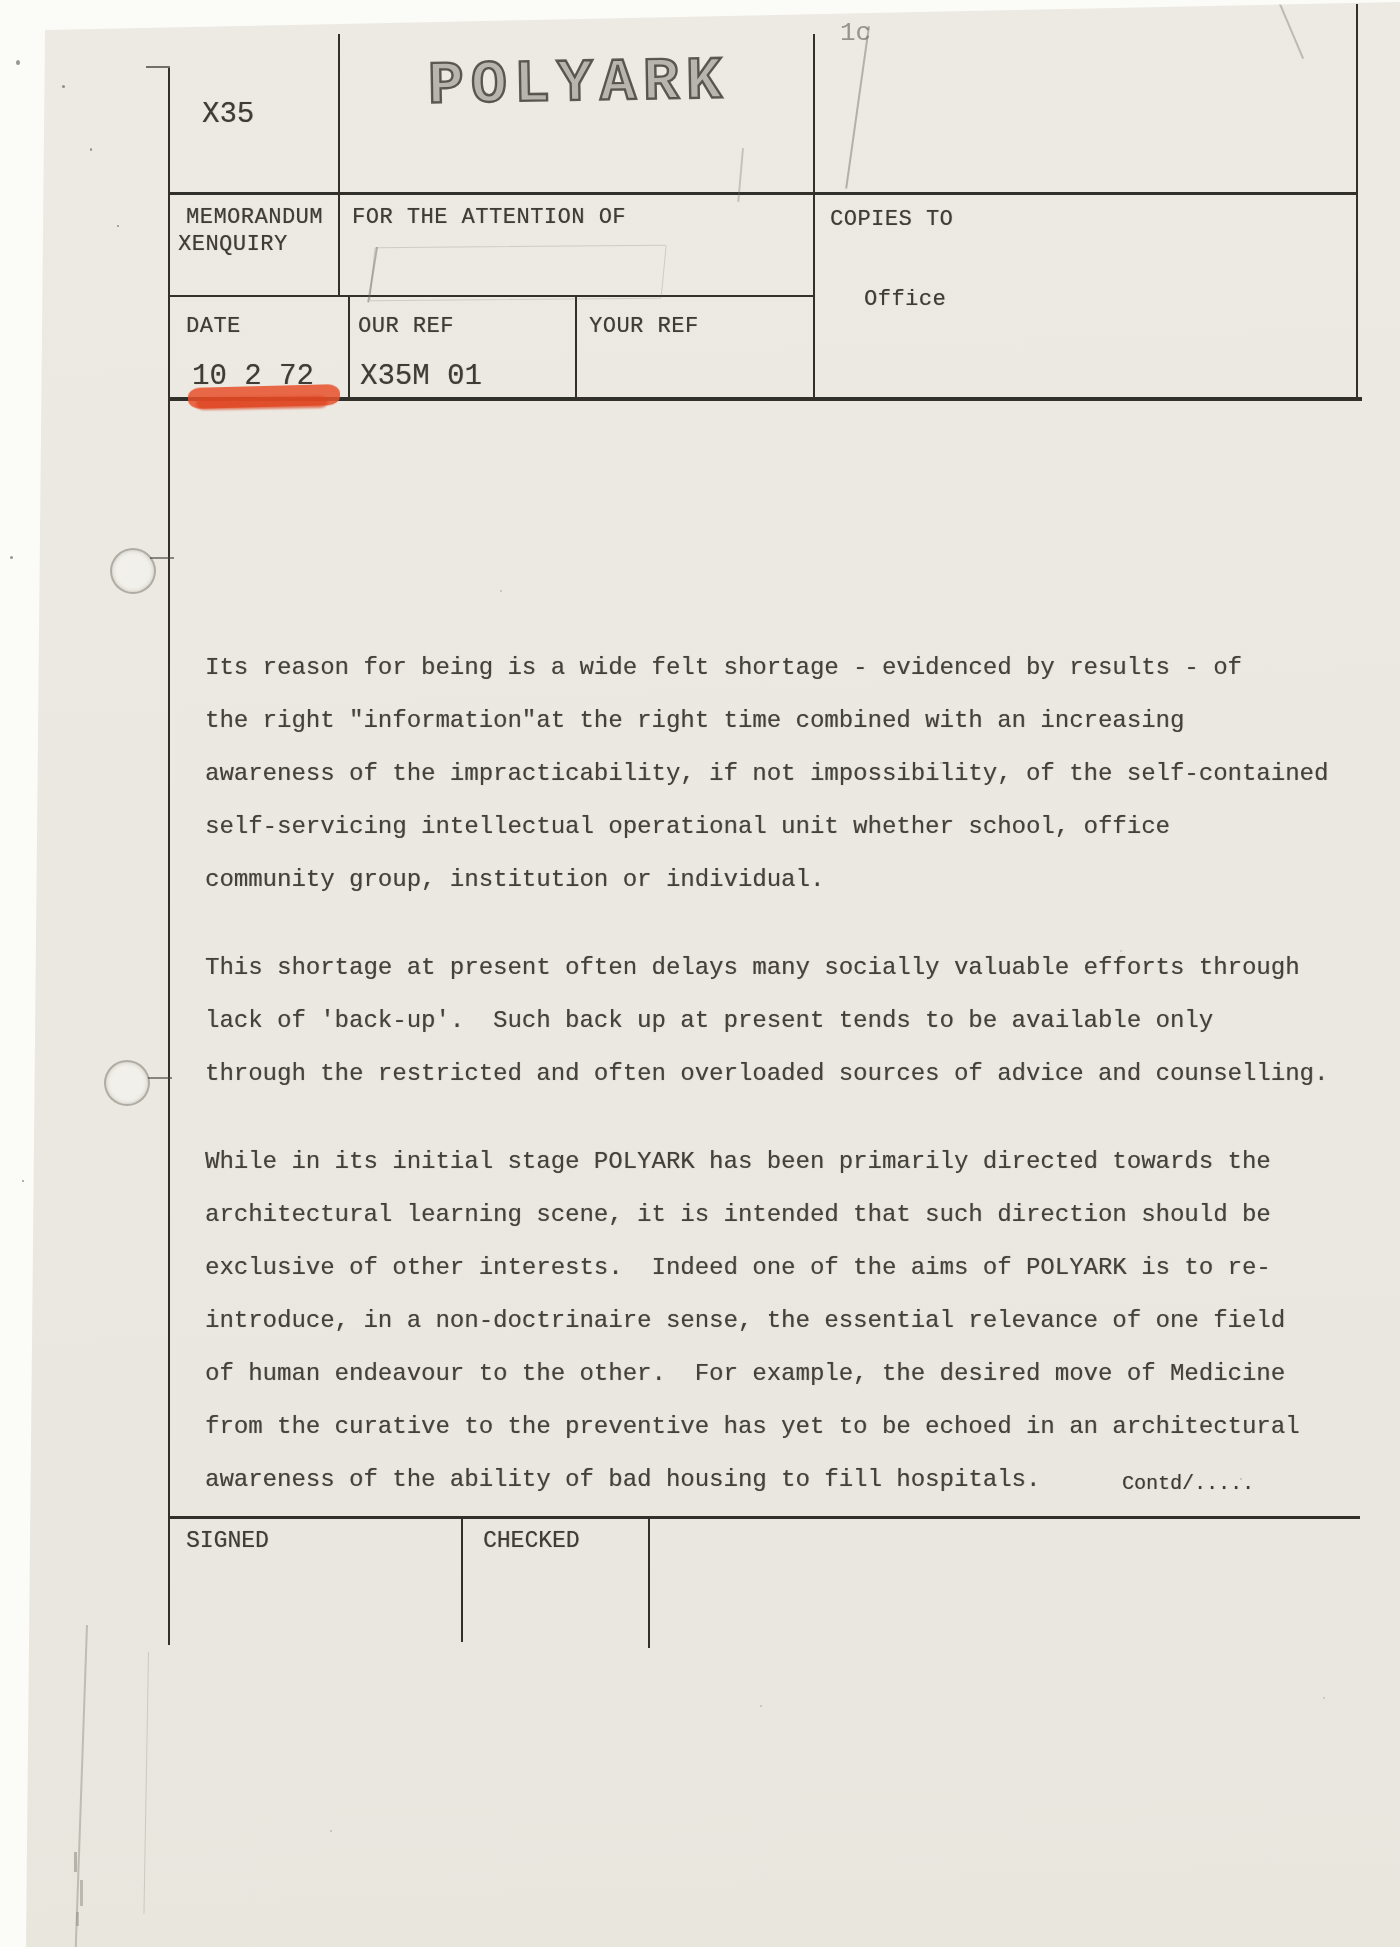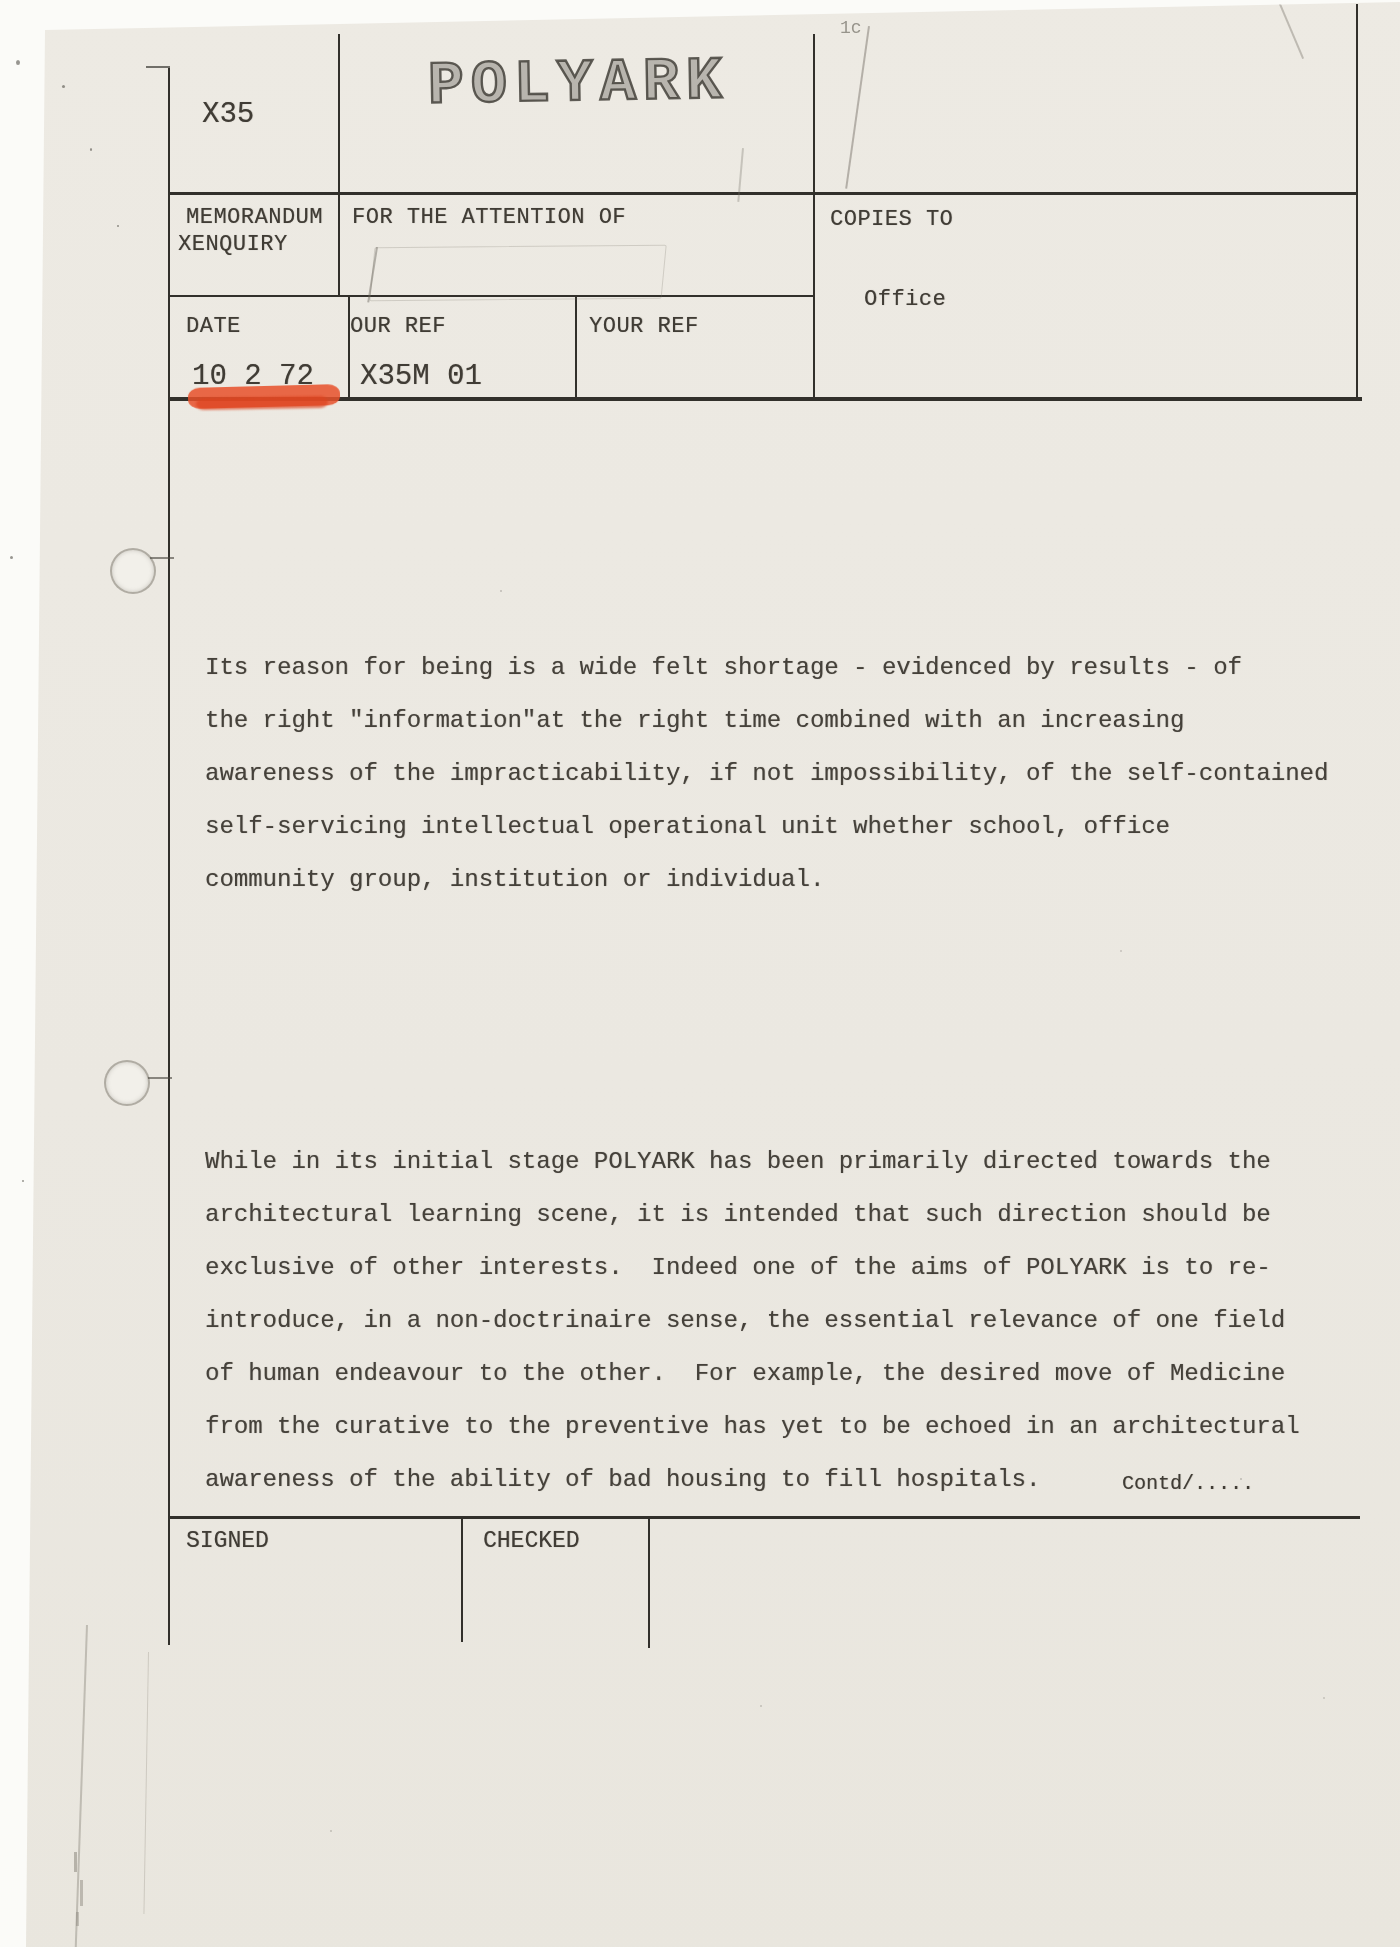--- a/index.html
+++ b/index.html
@@ -31,21 +31,21 @@
     text-shadow:0 0 1px rgba(55,52,46,0.3);
   }
   .hole{position:absolute;width:42px;height:42px;border-radius:50%;
         background:#f2f0ea;border:2px solid rgba(140,135,125,0.65);
         box-shadow:inset 0 0 4px rgba(120,115,105,0.35);}
   .mark{position:absolute;background:rgba(110,105,95,0.45);transform-origin:top left;}
   .speck{position:absolute;border-radius:50%;background:rgba(70,65,58,0.55);}
   .hl{position:absolute;border-radius:12px/9px;}
   .ghostbox{position:absolute;border:1.5px solid rgba(125,120,110,0.26);
             transform:skewX(-6deg) rotate(-0.5deg);border-radius:2px;}
-  .pagemark{position:absolute;left:840px;top:18px;font-size:18px;color:rgba(80,76,68,0.55);}
+  .pagemark{position:absolute;left:840px;top:18px;font-size:26px;color:rgba(80,76,68,0.55);}
 </style>
 </head>
 <body>
 
 <div class="speck" style="left:16px;top:60px;width:4px;height:5px;"></div>
 <div class="speck" style="left:10px;top:556px;width:3px;height:3px;"></div>
 <div class="speck" style="left:22px;top:1180px;width:2px;height:2px;"></div>
 
 <div class="paper">
 
@@ -64,34 +64,37 @@
   <span class="txt val" style="left:202px;top:100px;">X35</span>
   <div class="stamp">POLYARK</div>
 
   <span class="txt hdr" style="left:186px;top:207px;">MEMORANDUM</span>
   <span class="txt hdr" style="left:178px;top:234px;">XENQUIRY</span>
   <span class="txt hdr" style="left:352px;top:207px;">FOR THE ATTENTION OF</span>
   <span class="txt hdr" style="left:830px;top:209px;">COPIES TO</span>
   <span class="txt hdr" style="left:864px;top:289px;">Office</span>
 
   <span class="txt hdr" style="left:186px;top:316px;">DATE</span>
-  <span class="txt hdr" style="left:350px;top:316px;">OUR REF</span>
+  <span class="txt hdr" style="left:358px;top:316px;">OUR REF</span>
   <span class="txt hdr" style="left:589px;top:316px;">YOUR REF</span>
 
   <span class="txt val" style="left:192px;top:362px;">10 2 72</span>
   <span class="txt val" style="left:360px;top:362px;">X35M 01</span>
 
   <div class="hl" style="left:188px;top:386px;width:152px;height:21px;background:#e8512b;opacity:0.85;transform:rotate(-1.5deg);filter:blur(0.6px);"></div>
   <div class="hl" style="left:196px;top:397px;width:132px;height:12px;background:#dd4420;opacity:0.7;transform:rotate(-1deg);filter:blur(0.8px);"></div>
 
   <div class="para" style="left:205px;top:641px;">Its reason for being is a wide felt shortage - evidenced by results - of
 the right "information"at the right time combined with an increasing
 awareness of the impracticability, if not impossibility, of the self-contained
 self-servicing intellectual operational unit whether school, office
 community group, institution or individual.</div>
+  <div class="para" style="left:205px;top:941px;">This shortage at present often delays many socially valuable efforts through
+lack of 'back-up'.  Such back up at present tends to be available only
+through the restricted and often overloaded sources of advice and counselling.</div>
   <div class="para" style="left:205px;top:1135px;">While in its initial stage POLYARK has been primarily directed towards the
 architectural learning scene, it is intended that such direction should be
 exclusive of other interests.  Indeed one of the aims of POLYARK is to re-
 introduce, in a non-doctrinaire sense, the essential relevance of one field
 of human endeavour to the other.  For example, the desired move of Medicine
 from the curative to the preventive has yet to be echoed in an architectural
 awareness of the ability of bad housing to fill hospitals.</div>
   <span class="txt" style="left:1122px;top:1474px;font-size:20px;">Contd/.....</span>
 
   <div class="tline" style="left:168px;top:1516px;width:1192px;height:2.5px;"></div>

